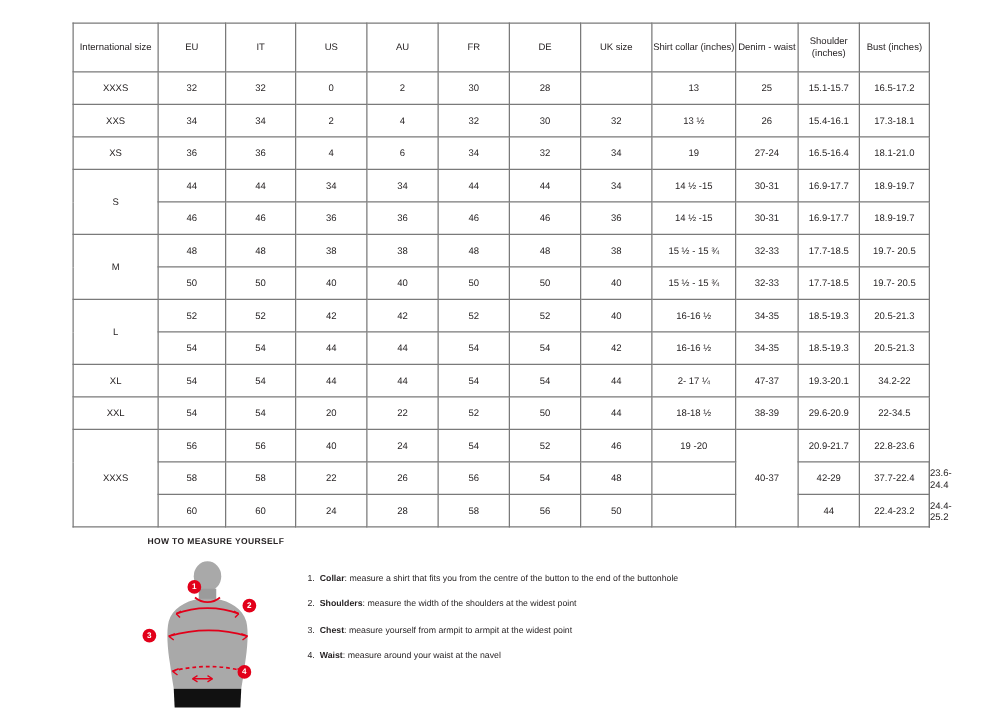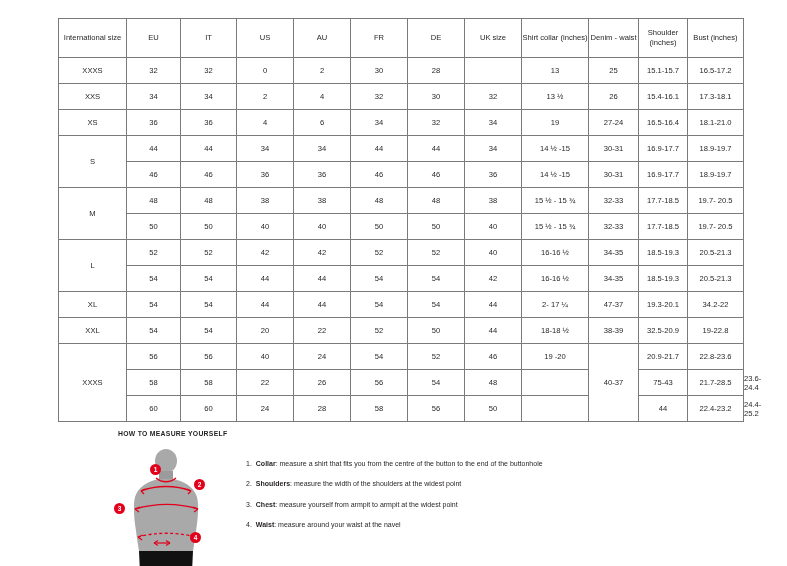--- a/index.html
+++ b/index.html
@@ -290,22 +290,22 @@
           <td>XXL</td>
           <td>54</td>
           <td>54</td>
           <td>20</td>
           <td>22</td>
           <td>52</td>
           <td>50</td>
           <td>44</td>
           <td>18-18 ½</td>
           <td>38-39</td>
-          <td>32.5-20.9</td>
-          <td>19-22.8</td>
+          <td>29.6-20.9</td>
+          <td>22-34.5</td>
         </tr>
         <tr>
           <td rowspan="3">XXXS</td>
           <td>56</td>
           <td>56</td>
           <td>40</td>
           <td>24</td>
           <td>54</td>
           <td>52</td>
           <td>46</td>
@@ -316,22 +316,22 @@
         </tr>
         <tr>
           <td>58</td>
           <td>58</td>
           <td>22</td>
           <td>26</td>
           <td>56</td>
           <td>54</td>
           <td>48</td>
           <td></td>
-          <td>75-43</td>
-          <td>21.7-28.5</td>
+          <td>42-29</td>
+          <td>37.7-22.4</td>
           <td>23.6-24.4</td>
         </tr>
         <tr>
           <td>60</td>
           <td>60</td>
           <td>24</td>
           <td>28</td>
           <td>58</td>
           <td>56</td>
           <td>50</td>

